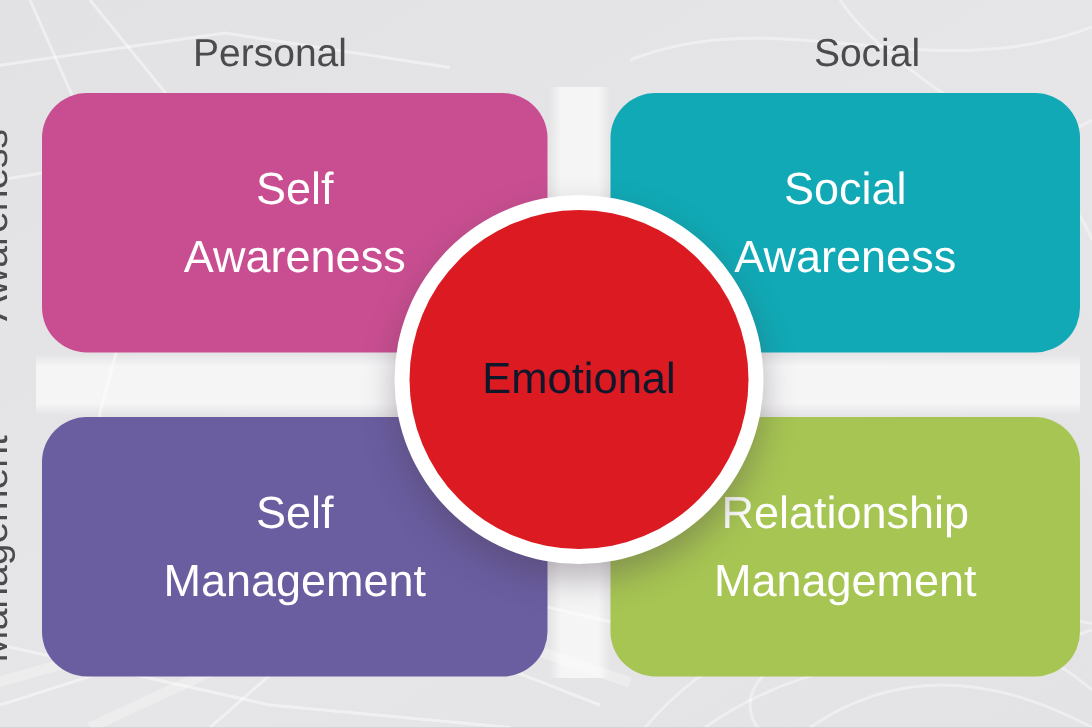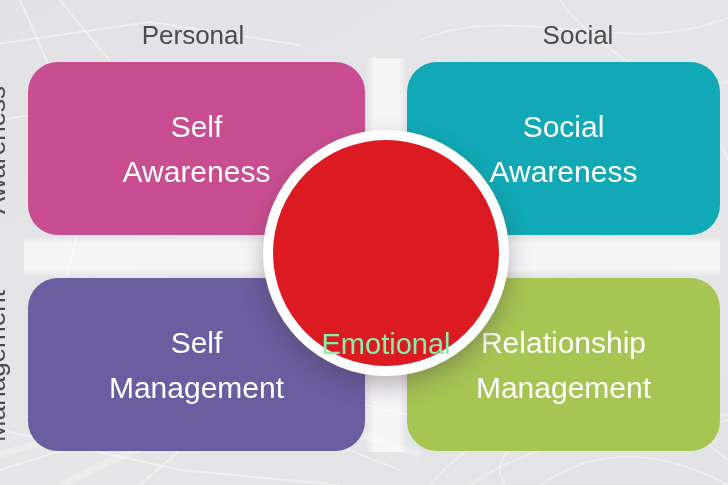--- a/index.html
+++ b/index.html
@@ -75,23 +75,23 @@
     border-radius: 50%;
     box-shadow: 0 10px 22px rgba(70, 55, 70, 0.35);
   }
   .circle-inner {
     position: absolute;
     inset: 10px;
     border-radius: 50%;
     display: flex;
     flex-direction: column;
     align-items: center;
-    justify-content: flex-end;
+    justify-content: center;
     text-align: center;
-    color: #86efac;
+    color: #0f172a;
     font-size: 29px;
     line-height: 44px;
   }
 </style>
 </head>
 <body>
 
 <div class="stage">
 
   <svg class="texture" width="728" height="485" viewBox="0 0 728 485" xmlns="http://www.w3.org/2000/svg">
@@ -117,21 +117,21 @@
     </g>
     <g stroke="#ffffff" stroke-opacity="0.3" fill="none" stroke-width="7">
       <path d="M-20 460 L230 390 L420 455"></path>
       <path d="M60 485 L200 420"></path>
     </g>
   </svg>
 
   <div class="band band-h"></div>
   <div class="band band-v"></div>
 
-  <div class="col-header personal" style="color: rgb(75, 75, 77); margin-left: 13px;">Personal</div>
+  <div class="col-header personal" style="color: rgb(75, 75, 77);">Personal</div>
   <div class="col-header social" style="color: rgb(75, 75, 77);">Social</div>
 
   <div class="row-header awareness" style="color: rgb(75, 75, 77);">Awareness</div>
   <div class="row-header management" style="color: rgb(75, 75, 77);">Management</div>
 
   <div class="qbox tl" style="background: rgb(201, 78, 145);">
     <span>Self</span>
     <span>Awareness</span>
   </div>
 

